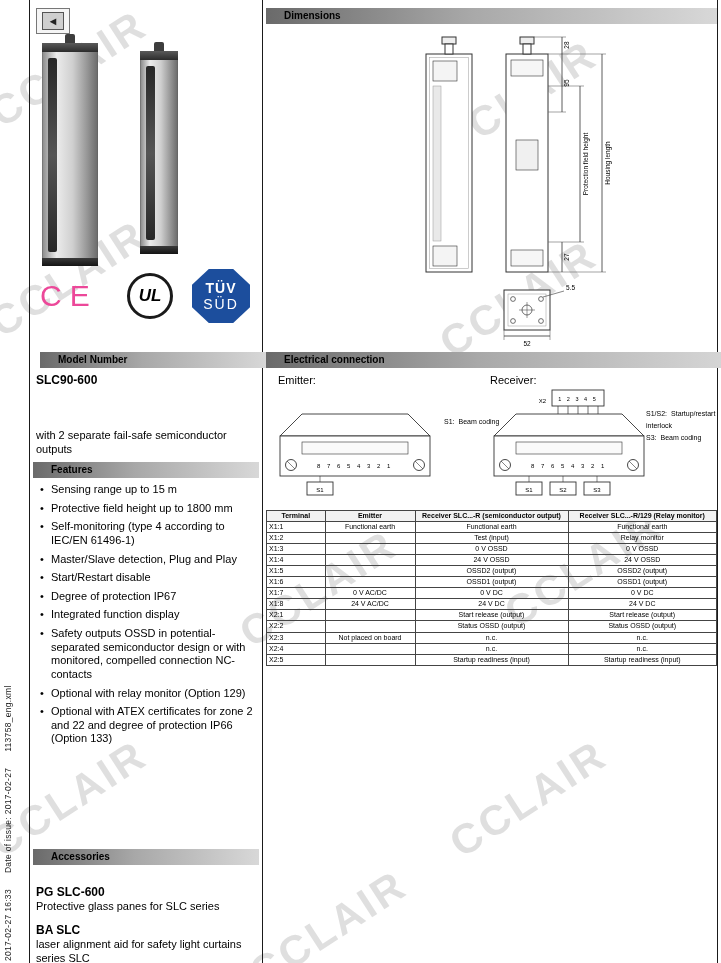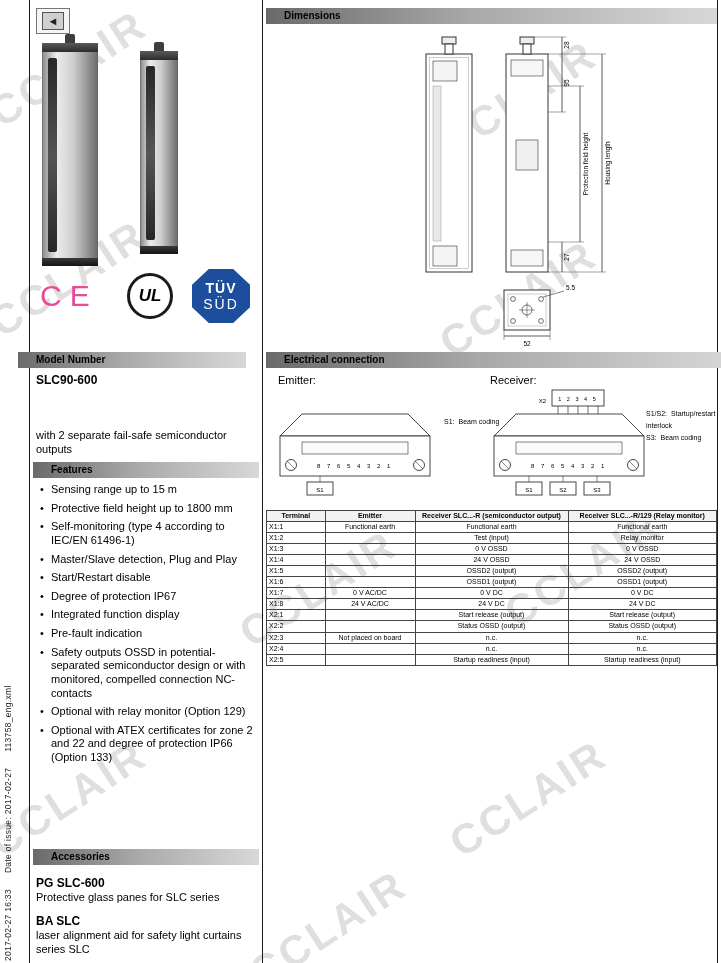--- a/index.html
+++ b/index.html
@@ -69,21 +69,21 @@
   .tuv .t1 { font-weight:700; font-size:14px; letter-spacing:1px; }
   .tuv .t2 { font-size:14px; letter-spacing:2px; }
   
   .model-code { position:absolute; left:36px; top:373px; font-size:12px; font-weight:700; }
   .model-desc { position:absolute; left:36px; top:395px; width:216px; font-size:11px; line-height:1.3;margin-top:33px; }
   .features-list { position:absolute; left:38px; top:483px; width:218px; font-size:11px; line-height:1.24; list-style:none; }
   .features-list li { position:relative; padding-left:13px; margin-bottom:5px; }
   .features-list li::before { content:"•"; position:absolute; left:2px; }
   .accessories { position:absolute; left:36px; top:869px; width:218px; font-size:11px; line-height:1.25; }
   .accessories .acc-name { font-weight:700; font-size:12px; margin-top:9px; }
-  .accessories .acc-item:first-child .acc-name { margin-top:7px; }
+  .accessories .acc-item:first-child .acc-name { margin-top:16px; }
   
   .dims-svg { position:absolute; left:266px; top:28px; width:451px; height:322px; }
   .wire-svg { position:absolute; left:266px; top:388px; width:451px; height:118px; }
   .wire-label { position:absolute; font-size:11px; }
   .wire-note { position:absolute; font-size:7px; line-height:1.7; color:#000; }
   .wire-note .k { font-weight:400; margin-right:4px; }
   .svg-text { fill:#000; stroke:none; font-family:"Liberation Sans","DejaVu Sans",sans-serif; }
   .digits { font-size:6px; letter-spacing:2.5px; }
   .pins { font-size:5.5px; letter-spacing:2px; }
   .sd { font-size:6px; }
@@ -138,34 +138,33 @@
     <div class="capb"></div>
   </div>
 
   <div class="ce">CE</div>
   <div class="ul">UL</div>
   <div class="tuv">
     <div class="t1">TÜV</div>
     <div class="t2">SÜD</div>
   </div>
 
-  <div class="section-bar" style="left:18px;top:352px;width:228px">Model Number</div>
+  <div class="section-bar" style="left:40px;top:352px;width:228px">Model Number</div>
   <div class="model-code">SLC90-600</div>
   <div class="model-desc">with 2 separate fail-safe semiconductor outputs</div>
 
   <div class="section-bar" style="left:33px;top:462px;width:226px">Features</div>
   <ul class="features-list">
     <li>Sensing range up to 15 m</li>
     <li>Protective field height up to 1800 mm</li>
     <li>Self-monitoring (type 4 according to IEC/EN 61496-1)</li>
     <li>Master/Slave detection, Plug and Play</li>
     <li>Start/Restart disable</li>
     <li>Degree of protection IP67</li>
     <li>Integrated function display</li>
-    <li>Pre-fault indication</li>
     <li>Safety outputs OSSD in potential-separated semiconductor design or with monitored, compelled connection NC-contacts</li>
     <li>Optional with relay monitor (Option 129)</li>
     <li>Optional with ATEX certificates for zone 2 and 22 and degree of protection IP66 (Option 133)</li>
   </ul>
 
   <div class="section-bar" style="left:33px;top:849px;width:226px">Accessories</div>
   <div class="accessories">
     <div class="acc-item">
       <div class="acc-name">PG SLC-600</div>
       <div class="acc-desc">Protective glass panes for SLC series</div>

